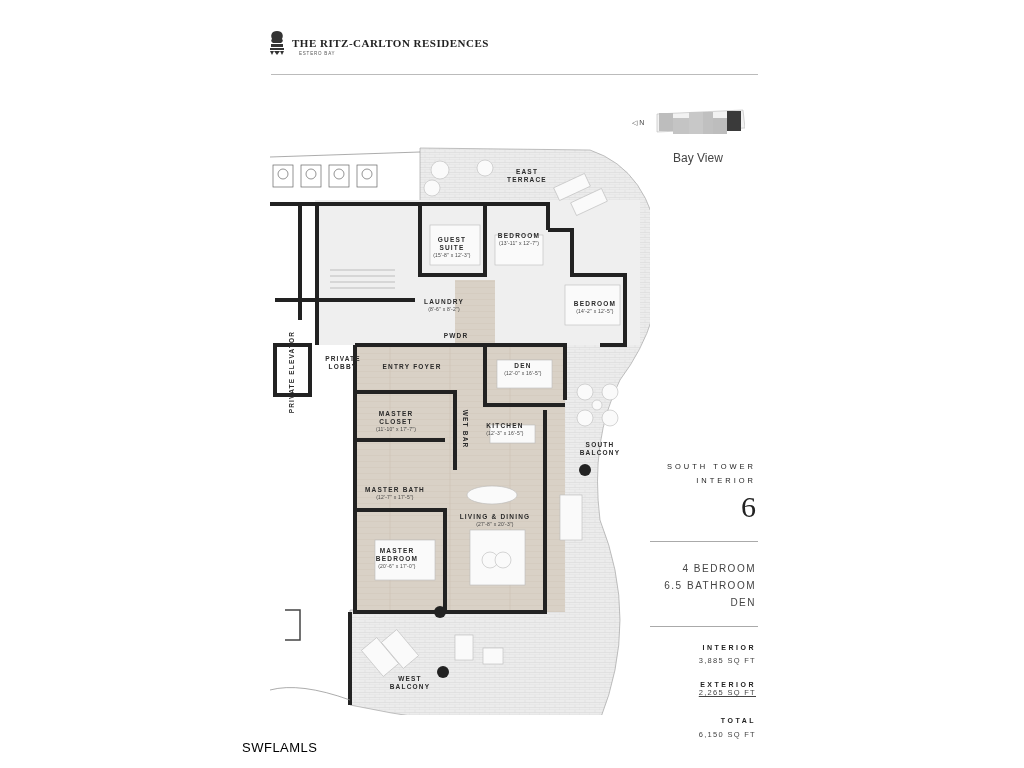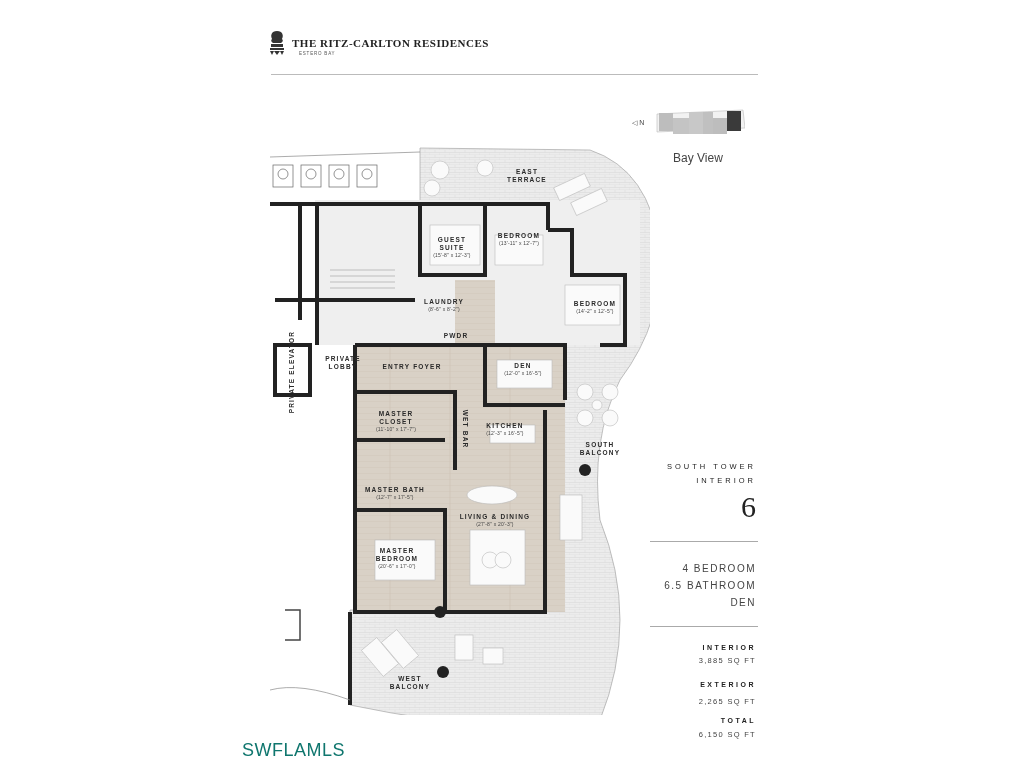--- a/index.html
+++ b/index.html
@@ -15,21 +15,21 @@
   .plan{left:270px;top:145px;width:380px;height:570px;}
   .room-label{position:absolute;font-size:6.5px;font-weight:bold;letter-spacing:1.2px;color:#2a2a2a;text-align:center;line-height:1.25;white-space:nowrap;transform:translateX(-50%);}
   .room-dim{display:block;font-weight:normal;font-size:5px;letter-spacing:0.2px;color:#444;}
   .side{right:268px;text-align:right;}
   .tower-name{top:460px;font-size:7.5px;font-weight:normal;letter-spacing:3px;line-height:14px;color:#222;}
   .res-num{top:490px;font-family:"Liberation Serif",serif;font-size:30px;color:#222;}
   .rule{left:650px;width:108px;height:1px;background:#aaa;}
   .feat{font-size:10px;letter-spacing:1.5px;color:#444;line-height:17px;}
   .sqlabel{font-size:7px;font-weight:bold;letter-spacing:2.5px;color:#222;}
   .sqval{font-size:7.5px;letter-spacing:1.3px;color:#444;}
-  .watermark{left:242px;top:740px;font-size:18px;color:#0f766e;letter-spacing:0.5px;}
+  .watermark{left:242px;top:740px;font-size:13px;color:#000000;letter-spacing:0.5px;}
 </style>
 </head>
 <body>
 
 <svg class="abs logo" viewBox="0 0 18 26">
   <path d="M5 2 Q9 0 13 2 Q16 5 14 9 Q16 11 13 13 L5 13 Q2 11 4 9 Q2 5 5 2Z" fill="#333"></path>
   <rect x="3" y="14" width="12" height="3" fill="#333"></rect>
   <rect x="2" y="18" width="14" height="2" fill="#333"></rect>
   <path d="M2 21 L4 25 L6 21 L9 25 L12 21 L14 25 L16 21Z" fill="#333"></path>
 </svg>
@@ -223,20 +223,20 @@
   <div>DEN</div>
 </div>
 <div class="abs rule" style="top:626px;"></div>
 
 <div class="abs side" style="top:644px;">
   <div class="sqlabel">INTERIOR</div>
   <div class="sqval" style="margin-top:5px;padding-left:44px;">3,885 SQ FT</div>
 </div>
 <div class="abs side" style="top:681px;">
   <div class="sqlabel">EXTERIOR</div>
-  <div class="sqval" style="margin-top:9px;">2,265 SQ FT</div>
+  <div class="sqval" style="margin-top:0;text-decoration:underline;">2,265 SQ FT</div>
 </div>
 <div class="abs side" style="top:717px;">
   <div class="sqlabel">TOTAL</div>
   <div class="sqval" style="margin-top:6px;">6,150 SQ FT</div>
 </div>
 
 <div class="abs watermark">SWFLAMLS</div>
 
 </body></html>

